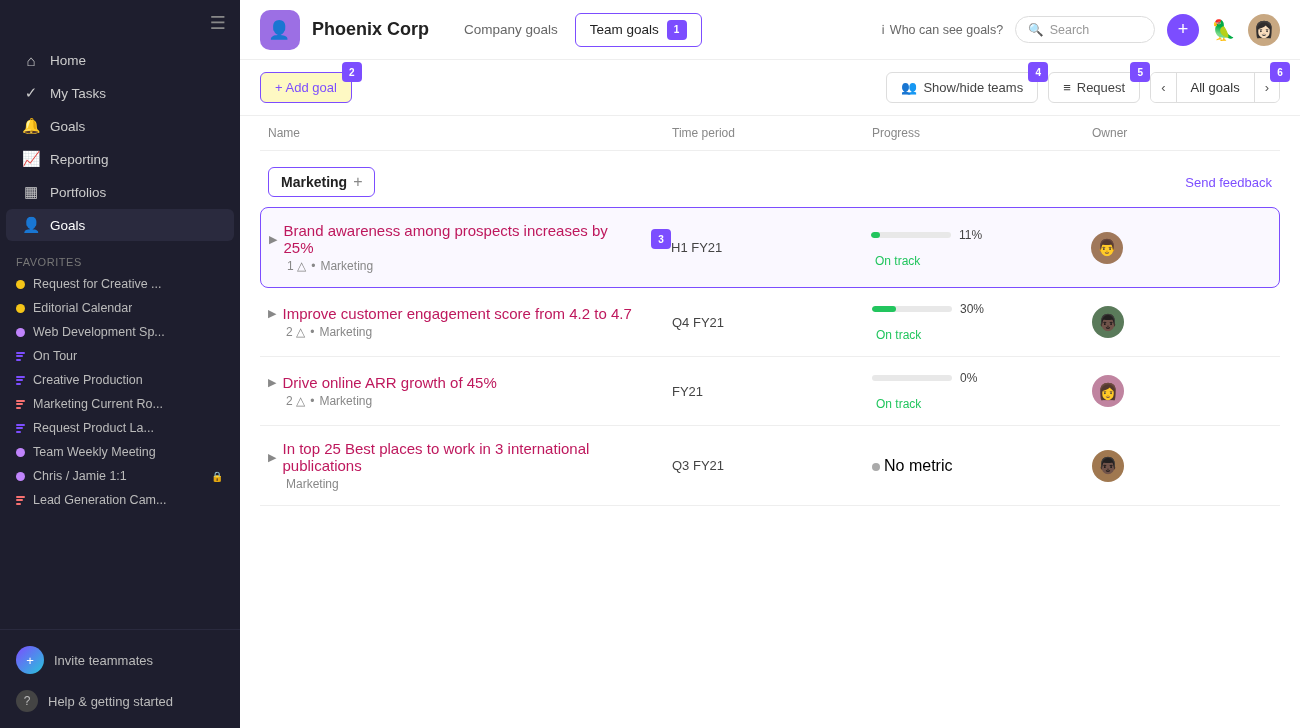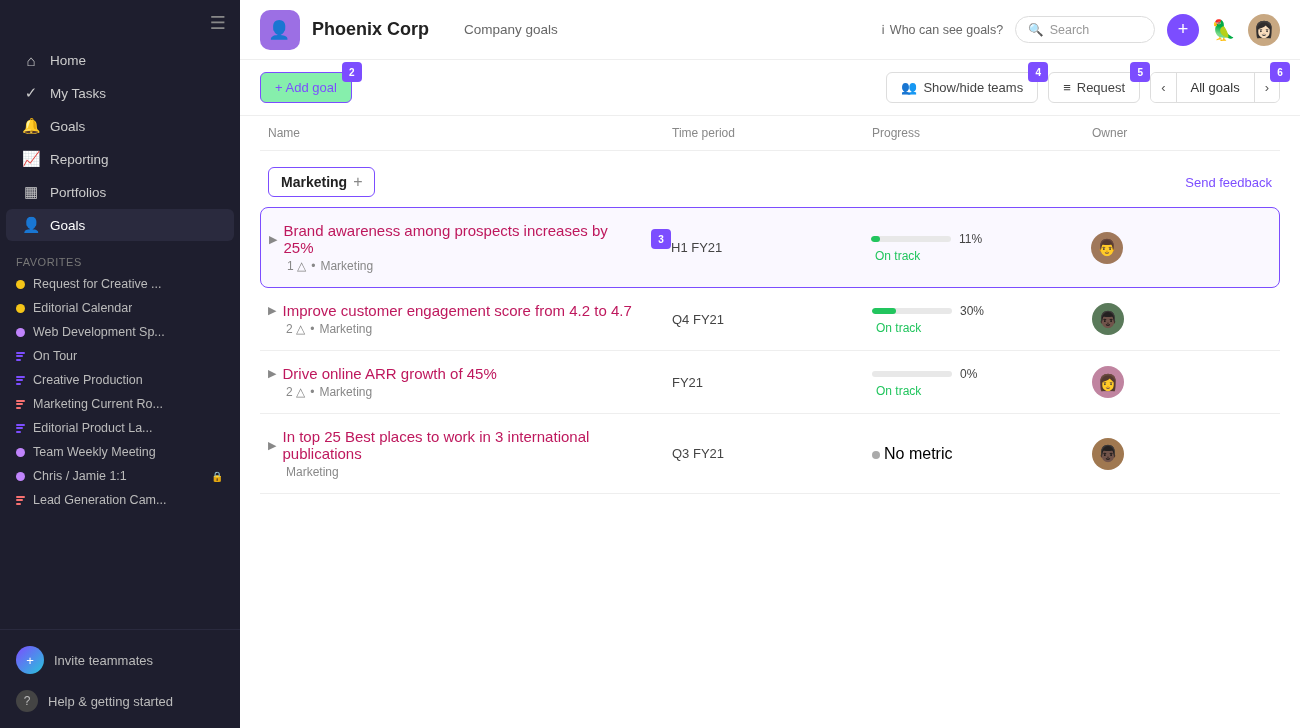--- a/index.html
+++ b/index.html
@@ -172,21 +172,21 @@
       display: flex;
       align-items: center;
       padding: 12px 20px;
       gap: 10px;
       border-bottom: 1px solid #eee;
       flex-shrink: 0;
     }
     .btn-add-goal {
       display: flex; align-items: center; gap: 6px;
       padding: 7px 14px;
-      background: #86efac; border: 1.5px solid #7c4dff;
+      background: #fef9c3; border: 1.5px solid #7c4dff;
       border-radius: 6px; color: #7c4dff;
       font-size: 13px; font-weight: 500; cursor: pointer;
     }
     .toolbar-spacer { flex: 1; }
     .btn-show-hide {
       display: flex; align-items: center; gap: 6px;
       padding: 7px 14px;
       background: white; border: 1.5px solid #ddd;
       border-radius: 6px; color: #444;
       font-size: 13px; cursor: pointer;
@@ -273,21 +273,21 @@
       font-size: 15px; color: #be185d; font-weight: 500;
     }
     .goal-meta {
       display: flex; align-items: center; gap: 5px;
       padding-left: 18px; font-size: 12px; color: #888;
     }
     .goal-period {
       font-size: 13px; color: #444;
     }
     .progress-col {
-      display: flex; flex-direction: column; gap: 3px;
+      display: flex; flex-direction: column; gap: 12px;
     }
     .progress-row {
       display: flex; align-items: center; gap: 8px;
     }
     .progress-bar-bg {
       width: 80px; height: 6px; background: #e8e8e8; border-radius: 3px; overflow: hidden;
     }
     .progress-bar-fill {
       height: 100%; border-radius: 3px;
     }
@@ -394,21 +394,21 @@
           <span style="display: block; height: 2px; background: rgb(248, 113, 113); border-radius: 1px; width: 5px;"></span>
         </div>
         <span class="fav-label">Marketing Current Ro...</span>
       </div>
       <div class="fav-item">
         <div style="width: 9px; display: flex; flex-direction: column; gap: 1.5px; flex-shrink: 0;">
           <span style="display: block; height: 2px; background: rgb(124, 77, 255); border-radius: 1px; width: 9px;"></span>
           <span style="display: block; height: 2px; background: rgb(124, 77, 255); border-radius: 1px; width: 7px;"></span>
           <span style="display: block; height: 2px; background: rgb(124, 77, 255); border-radius: 1px; width: 5px;"></span>
         </div>
-        <span class="fav-label">Editorial Product La...</span>
+        <span class="fav-label">Request Product La...</span>
       </div>
       <div class="fav-item">
         <div class="fav-dot" style="background: rgb(192, 132, 252);"></div>
         <span class="fav-label">Team Weekly Meeting</span>
       </div>
       <div class="fav-item">
         <div class="fav-dot" style="background: rgb(192, 132, 252);"></div>
         <span class="fav-label">Chris / Jamie 1:1</span>
         <span class="fav-lock">🔒</span>
       </div>
@@ -434,20 +434,24 @@
 </div>
 
 <div class="main">
 
   <div class="header">
     <div class="company-avatar">👤</div>
     <div class="header-title">Phoenix Corp</div>
     <div class="header-tabs">
       <div class="header-tab">
         <span>Company goals</span>
+      </div>
+      <div class="header-tab active">
+        <span>Team goals</span>
+        <span class="anno">1</span>
       </div>
     </div>
     <div class="header-spacer"></div>
     <div class="who-can-see">
       <span>ℹ</span>
       <span>Who can see goals?</span>
     </div>
     <div class="search-box">
       <span>🔍</span>
       <span>Search</span>

